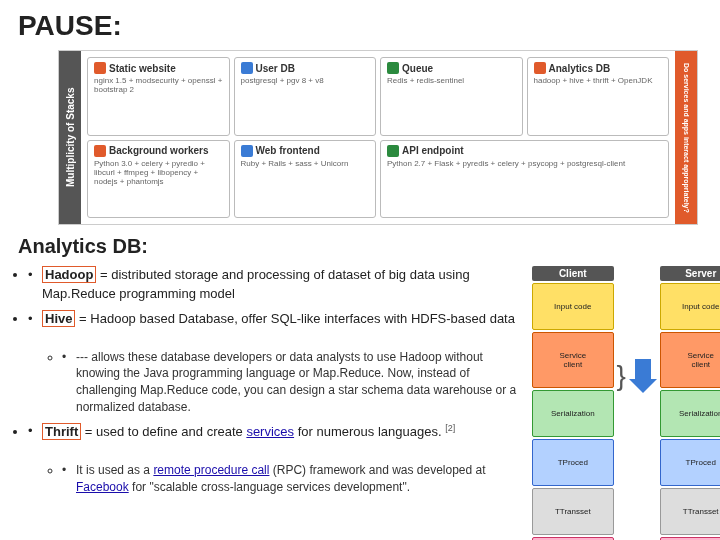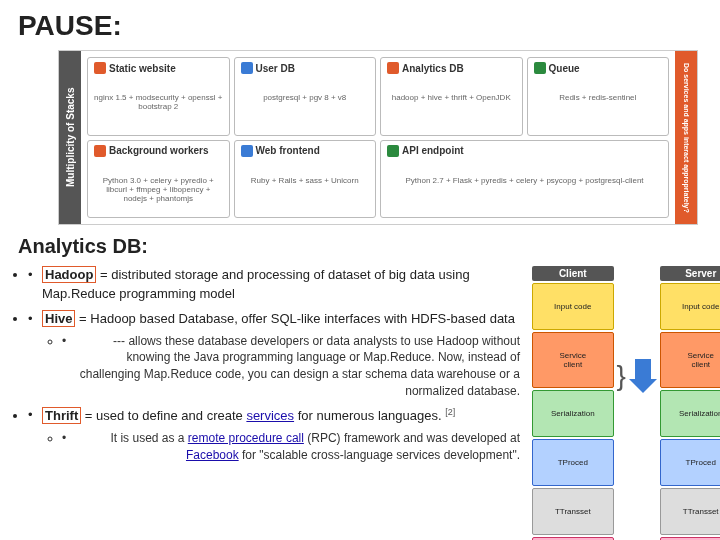--- a/index.html
+++ b/index.html
@@ -89,22 +89,21 @@
       font-size: 10px;
       color: #333;
       display: flex;
       align-items: center;
       gap: 3px;
     }
 
     .diagram-box-subtitle {
       font-size: 8px;
       color: #666;
-      margin-top: 19px;
-      text-align: center;
+      margin-top: 2px;
     }
 
     .icon-square {
       width: 12px;
       height: 12px;
       background: #e05a2b;
       border-radius: 2px;
       display: inline-block;
       flex-shrink: 0;
     }
@@ -153,22 +152,21 @@
 
     .bullet-item::before {
       content: '•';
       position: absolute;
       left: 0;
       top: 0;
     }
 
     .sub-bullet-list {
       margin-left: 20px;
-      margin-top: 4px;
-      text-align: right;
+      margin-top: 20px;
     }
 
     .sub-bullet-item {
       position: relative;
       padding-left: 14px;
       font-size: 12px;
       margin-bottom: 4px;
       line-height: 1.4;
       color: #333;
     }
@@ -298,31 +296,31 @@
         </div>
         <div class="diagram-box">
           <div class="diagram-box-title">
             <span class="icon-square blue"></span>
             <span>User DB</span>
           </div>
           <div class="diagram-box-subtitle">postgresql + pgv 8 + v8</div>
         </div>
         <div class="diagram-box">
           <div class="diagram-box-title">
+            <span class="icon-square green"></span>
+            <span>Queue</span>
+          </div>
+          <div class="diagram-box-subtitle">Redis + redis-sentinel</div>
+        </div>
+        <div class="diagram-box">
+          <div class="diagram-box-title">
             <span class="icon-square orange"></span>
             <span>Analytics DB</span>
           </div>
           <div class="diagram-box-subtitle">hadoop + hive + thrift + OpenJDK</div>
-        </div>
-        <div class="diagram-box">
-          <div class="diagram-box-title">
-            <span class="icon-square green"></span>
-            <span>Queue</span>
-          </div>
-          <div class="diagram-box-subtitle">Redis + redis-sentinel</div>
         </div>
 
         <div class="diagram-box">
           <div class="diagram-box-title">
             <span class="icon-square orange"></span>
             <span>Background workers</span>
           </div>
           <div class="diagram-box-subtitle">Python 3.0 + celery + pyredio + libcurl + ffmpeg + libopency + nodejs + phantomjs</div>
         </div>
         <div class="diagram-box">

